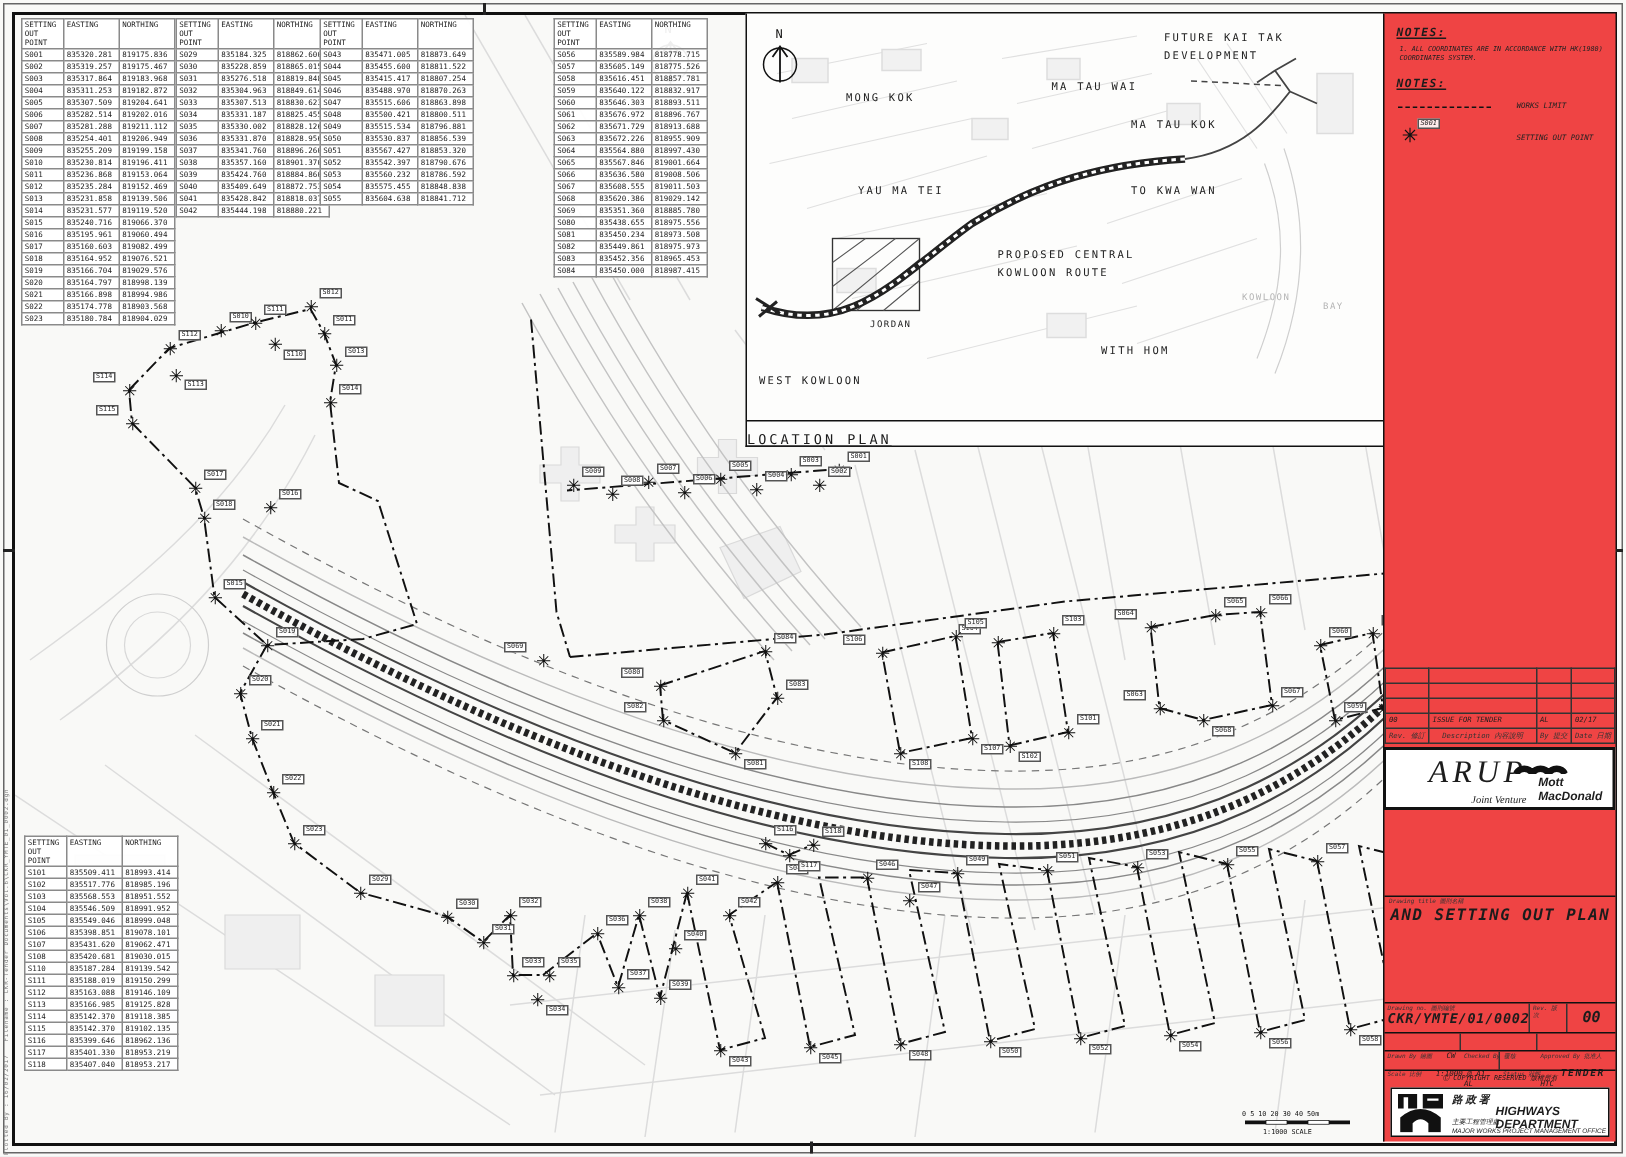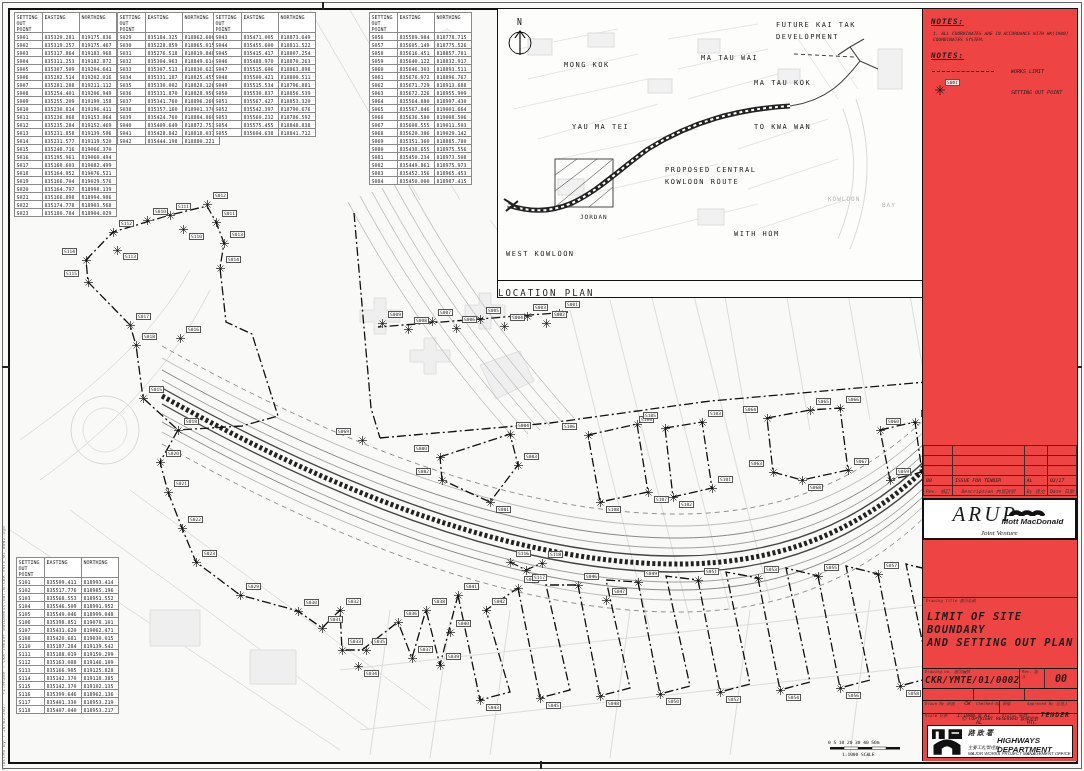--- a/index.html
+++ b/index.html
@@ -43,21 +43,21 @@
       text-decoration:underline;}
   .note-text{position:absolute;left:10px;width:136px;font-size:4.5px;line-height:5.5px;color:#222;}
   .legend-sample-line{position:absolute;left:9px;width:62px;border-top:1.6px dashed #111;}
   .legend-label{position:absolute;font-size:5px;color:#222;}
   .tb-sec{position:absolute;left:0;width:154px;box-sizing:border-box;border-top:1.2px solid #111;}
   .tinylab{font-size:4px;line-height:4.5px;color:#333;padding:1px 0 0 3px;}
   .grid-table{position:absolute;left:0;top:0;width:154px;border-collapse:collapse;}
   .grid-table td{border:0.8px solid #333;height:9px;font-size:4.8px;padding:0 2px;white-space:nowrap;}
   .jv-box{position:absolute;left:-1.5px;width:155.5px;box-sizing:border-box;border:2px solid #111;background:#fff;}
   .arup{font-family:"Liberation Serif",serif;font-size:21px;letter-spacing:3px;font-weight:500;}
-  .mott-name{font-family:"Liberation Sans",sans-serif;font-weight:bold;font-size:8px;}
+  .mott-name{font-family:"Liberation Sans",sans-serif;font-weight:bold;font-size:8px;margin-left:24px;}
   .jv-sub{font-family:"Liberation Serif",serif;font-size:7px;text-align:center;}
   .serif-txt{font-family:"Liberation Serif",serif;}
   .dtitle{font-size:10.5px;letter-spacing:1px;font-weight:bold;line-height:13px;}
   .cellrow{position:absolute;display:flex;left:0;width:154px;box-sizing:border-box;}
   .cellrow>div{box-sizing:border-box;border-right:0.8px solid #333;padding:1px 2px;}
   .cellrow>div:last-child{border-right:none;}
   .hd-box{position:absolute;left:4px;width:146px;box-sizing:border-box;border:1.2px solid #111;background:#fff;}
 
   .vert-info{position:absolute;left:1px;top:770px;transform-origin:0 0;transform:rotate(-90deg);
       font-size:4px;color:#777;white-space:nowrap;letter-spacing:0.5px;}
@@ -1279,21 +1279,20 @@
       <svg width="36" height="13" viewBox="0 0 40 15" style="position:absolute;left:85px;top:3px;">
         <path d="M1 15 A 7.5 8 0 0 1 14 15 M13.5 15 A 7.5 8 0 0 1 26.5 15 M26 15 A 7.5 8 0 0 1 39 15" stroke="#111" stroke-width="5" fill="none"></path>
       </svg>
       <span class="mott-name" style="position:absolute;left:78px;top:17px;">Mott MacDonald</span>
       <div class="jv-sub" style="position:absolute;left:0;right:0;top:29px;">Joint Venture</div>
     </div>
 
 
     <div class="tb-sec" style="top:588px;height:71px;">
       <div class="tinylab">Drawing title 圖則名稱</div>
-      <div class="dtitle" style="padding:6px 0 0 4px;">LIMIT OF SITE BOUNDARY</div>
       <div class="dtitle" style="padding:0 0 0 4px;">AND SETTING OUT PLAN</div>
     </div>
 
     <div class="cellrow tb-sec" style="top:659px;height:20px;">
       <div style="width:97px;">
         <div class="tinylab" style="padding:0;">Drawing no. 圖則編號</div>
         <div style="font-size:9px;font-weight:bold;letter-spacing:0.5px;">CKR/YMTE/01/0002</div>
       </div>
       <div style="width:25px;">
         <div class="tinylab" style="padding:0;">Rev. 版次</div>

